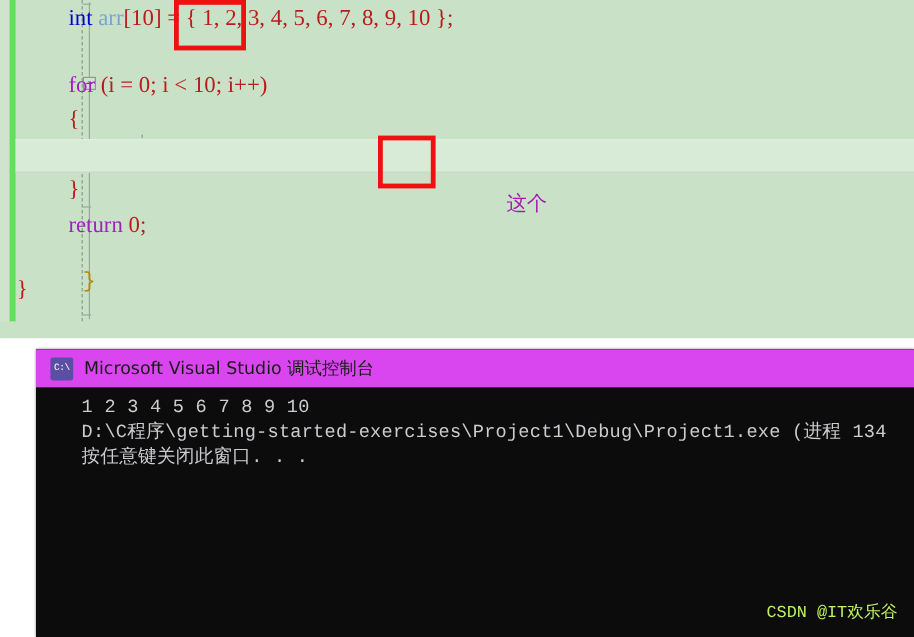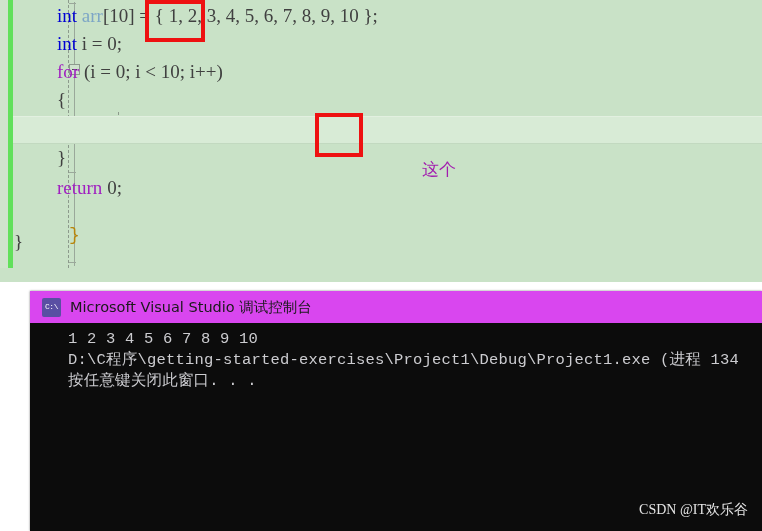--- a/index.html
+++ b/index.html
@@ -109,21 +109,21 @@
     white-space: pre;
     font-family: "Liberation Serif", serif;
     font-size: 19px;
     color: #1f1f1f;
   }
   .tok-kw      { color: #0000d4; }
   .tok-kwflow  { color: #a020c0; }
   .tok-ident   { color: #7da6c6; }
   .tok-fn      { color: #5c5c3a; }
   .tok-str     { color: #a31515; }
-  .tok-plain   { color: #404040; }
+  .tok-plain   { color: #b91c1c; }
 
   
   .red-box {
     position: absolute;
     border: 4px solid #ee1111;
     box-sizing: border-box;
     background: transparent;
   }
   #annot-text {
     position: absolute;
@@ -209,23 +209,23 @@
     font-size: 15.5px;
     line-height: 21px;
     color: #ccccd0;
     white-space: pre;
     letter-spacing: 0.2px;
     margin-left: 32px;
   }
   #watermark {
     position: absolute;
     right: 14px; bottom: 12px;
-    font-family: Liberation Serif, serif;
+    font-family: Liberation Mono, monospace;
     font-size: 14px;
-    color: #e5e5e5;
+    color: #bef264;
     white-space: pre;
   }
 </style>
 </head>
 <body>
 
 <div id="editor-pane">
 
   <div id="editor-left-strip"></div>
   <div id="change-bar"></div>
@@ -241,21 +241,20 @@
 
   <div class="indent-guide" style="left:68px;  top:0px;   height:268px;"></div>
   <div class="indent-guide" style="left:118px; top:112px; height:32px;"></div>
 
   <div id="current-line-highlight"></div>
 
   <div id="code-layer">
 
     <div class="code-line" style="left:57px; top:2px;"><span class="tok-kw">int</span><span class="tok-plain"> </span><span class="tok-ident">arr</span><span class="tok-plain">[10] = { 1, 2, 3, 4, 5, 6, 7, 8, 9, 10 };</span></div>
 
-    <div class="code-line" style="left:57px; top:30px;"><span class="tok-kw">int</span><span class="tok-plain"> i = 0;</span></div>
 
     <div class="code-line" style="left:57px; top:58px;"><span class="tok-kwflow">for</span><span class="tok-plain"> (i = 0; i &lt; 10; i++)</span></div>
 
     <div class="code-line" style="left:57px; top:86px;"><span class="tok-plain">{</span></div>
 
 
     <div class="code-line" style="left:57px; top:144px;"><span class="tok-plain">}</span></div>
 
     <div class="code-line" style="left:57px; top:174px;"><span class="tok-kwflow">return</span><span class="tok-plain"> 0;</span></div>
 

